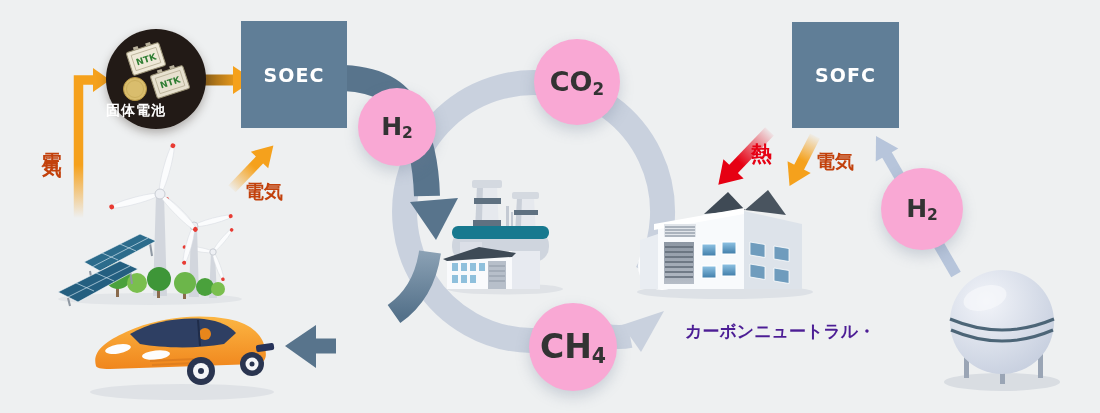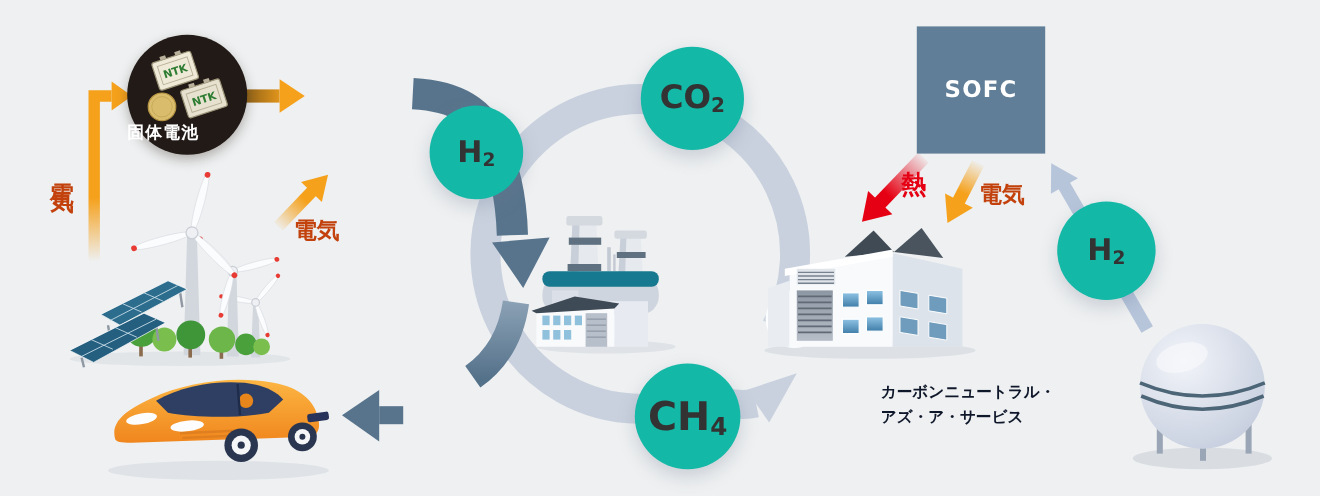--- a/index.html
+++ b/index.html
@@ -3,41 +3,41 @@
 <meta charset="utf-8">
 <style>
   html,body{margin:0;padding:0;background:#eef0f1;}
   #canvas{position:relative;width:1100px;height:413px;background:#eef0f1;overflow:hidden;
           font-family:"DejaVu Sans","Liberation Sans",sans-serif;}
   #diagram-svg{position:absolute;left:0;top:0;z-index:1;}
   .overlay{position:absolute;z-index:2;}
   .procbox{display:flex;align-items:center;justify-content:center;
            color:#ffffff;font-weight:700;font-size:19px;letter-spacing:1px;}
   #soec-box{left:241px;top:21px;width:106px;height:107px;background:#607e97;}
-  #sofc-box{left:764px;top:22px;width:107px;height:106px;background:#607e97;}
-  .bubble{background:#14b8a6;border-radius:50%;display:flex;align-items:center;justify-content:center;
+  #sofc-box{left:792px;top:22px;width:107px;height:106px;background:#607e97;}
+  .bubble{background:#f9a8d4;border-radius:50%;display:flex;align-items:center;justify-content:center;
           color:#333333;font-weight:700;box-shadow:0 6px 14px rgba(108,122,146,0.28);}
   #bubble-h2-left{left:358px;top:88px;width:78px;height:78px;font-size:25px;}
   #bubble-co2{left:534px;top:39px;width:86px;height:86px;font-size:27px;}
   #bubble-ch4{left:529px;top:303px;width:88px;height:88px;font-size:33px;}
   #bubble-efuel{left:332px;top:300px;width:88px;height:88px;font-size:22px;}
   #bubble-h2-right{left:881px;top:168px;width:82px;height:82px;font-size:25px;}
   .sub{font-size:0.62em;vertical-align:-0.22em;font-weight:700;}
   #battery-circle{left:106px;top:29px;width:100px;height:100px;border-radius:50%;
                   background:#221a16;box-shadow:0 4px 10px rgba(60,50,40,0.35);}
   #battery-label{position:absolute;left:0;bottom:9px;width:100%;
                  color:#ffffff;font-size:14px;font-weight:700;letter-spacing:1px;}
   .jp-orange{color:#c2410c;font-weight:700;}
   .jp-red{color:#e60013;font-weight:700;}
   #label-elec-left{left:42px;top:136px;font-size:20px;writing-mode:vertical-rl;
                    text-orientation:upright;letter-spacing:6px;line-height:1;}
   #label-elec-source{left:245px;top:179px;font-size:19px;}
   #label-heat{left:751px;top:140px;font-size:21px;}
   #label-elec-sofc{left:816px;top:149px;font-size:19px;}
-  #caas-text{left:734px;top:318px;width:240px;color:#0f172a;font-size:13px;
+  #caas-text{left:685px;top:318px;width:240px;color:#4c1d95;font-size:17px;
              font-weight:700;line-height:1.6;}
 </style>
 </head>
 <body>
 
 <div id="canvas">
 
 <svg id="diagram-svg" width="1100" height="413" viewBox="0 0 1100 413">
   <defs>
     <linearGradient id="gradOrangeFadeV" gradientUnits="userSpaceOnUse" x1="0" y1="218" x2="0" y2="165">
@@ -277,20 +277,23 @@
     <rect x="964" y="328" width="5" height="50" fill="#9aa5b5"></rect>
     <rect x="1000" y="338" width="5" height="46" fill="#9aa5b5"></rect>
     <rect x="1038" y="328" width="5" height="50" fill="#9aa5b5"></rect>
     <circle cx="1002" cy="322" r="52" fill="url(#gradSphere)"></circle>
     <path d="M951,330 Q1002,352 1053,330" stroke="#4c6577" stroke-width="3" fill="none"></path>
     <path d="M950,319 Q1002,341 1054,319" stroke="#4c6577" stroke-width="3" fill="none"></path>
     <ellipse cx="985" cy="298" rx="22" ry="12" fill="#f6f8fb" opacity="0.7" transform="rotate(-15 985 298)"></ellipse>
   </g>
 </svg>
 
+<div class="overlay procbox" id="soec-box">
+  <span>SOEC</span>
+</div>
 <div class="overlay procbox" id="sofc-box">
   <span>SOFC</span>
 </div>
 
 <div class="overlay bubble" id="bubble-h2-left">
   <span><span>H</span><span class="sub">2</span></span>
 </div>
 <div class="overlay bubble" id="bubble-co2">
   <span><span>CO</span><span class="sub">2</span></span>
 </div>
@@ -324,16 +327,15 @@
   </svg>
   <div id="battery-label">固体電池</div>
 </div>
 
 <div class="overlay jp-orange" id="label-elec-left">電気</div>
 <div class="overlay jp-orange" id="label-elec-source">電気</div>
 <div class="overlay jp-red" id="label-heat">熱</div>
 <div class="overlay jp-orange" id="label-elec-sofc">電気</div>
 <div class="overlay" id="caas-text">
   <div>カーボンニュートラル・</div>
-  <div>アズ・ア・サービス</div>
 </div>
 
 </div>
 
 </body></html>

